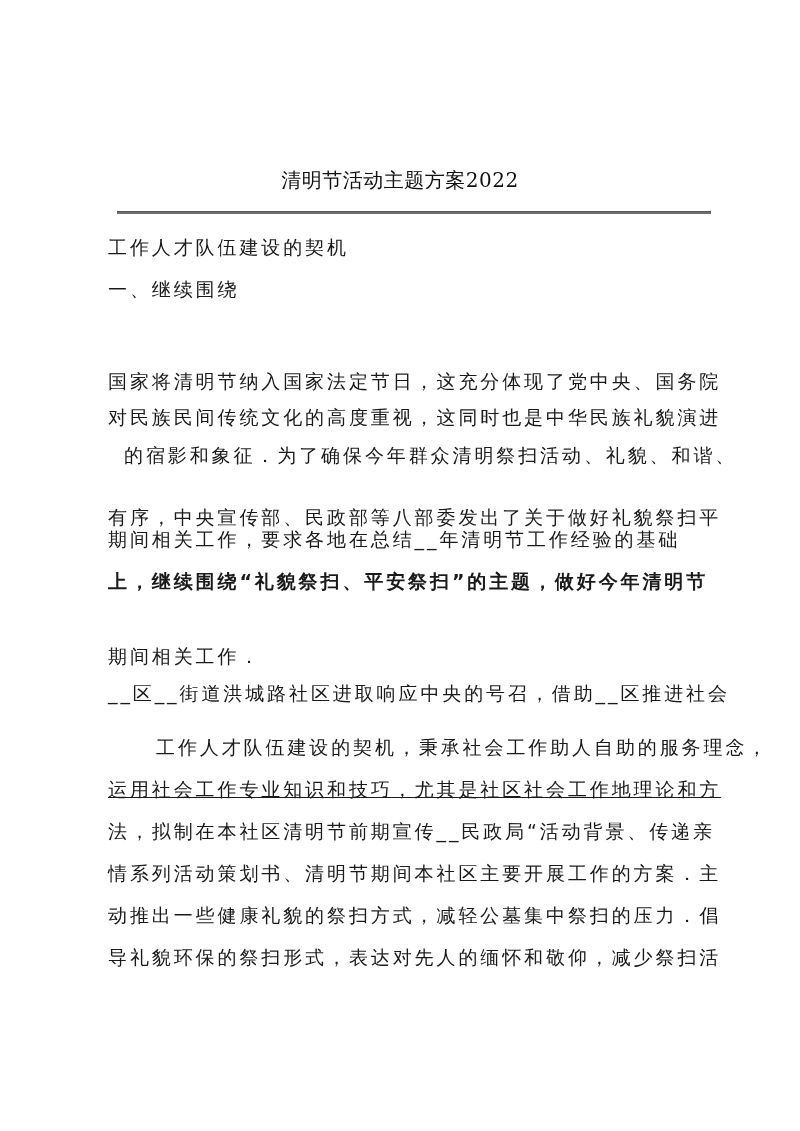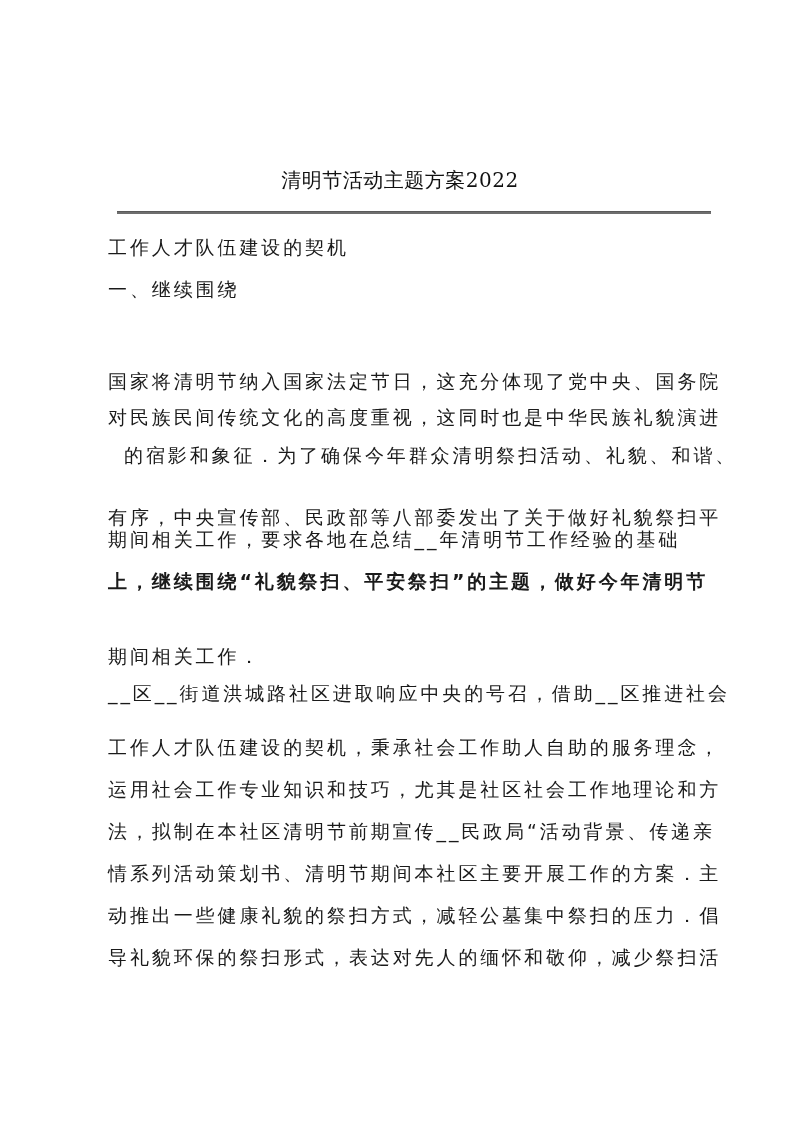--- a/index.html
+++ b/index.html
@@ -77,21 +77,21 @@
 
     <div class="line" style="top:366px;">国家将清明节纳入国家法定节日，这充分体现了党中央、国务院</div>
     <div class="line" style="top:402px;">对民族民间传统文化的高度重视，这同时也是中华民族礼貌演进</div>
     <div class="line" style="top:440px;margin-left:16px;">的宿影和象征．为了确保今年群众清明祭扫活动、礼貌、和谐、</div>
     <div class="line" style="top:502px;">有序，中央宣传部、民政部等八部委发出了关于做好礼貌祭扫平</div>
     <div class="line" style="top:524px;">期间相关工作，要求各地在总结__年清明节工作经验的基础</div>
     <div class="line" style="top:566px;font-weight:bold;">上，继续围绕“礼貌祭扫、平安祭扫”的主题，做好今年清明节</div>
     <div class="line" style="top:608px;margin-top:33px;">期间相关工作．</div>
 
     <div class="line" style="top:678px;">__区__街道洪城路社区进取响应中央的号召，借助__区推进社会</div>
-    <div class="line" style="top:732px;">工作人才队伍建设的契机，秉承社会工作助人自助的服务理念，</div>
-    <div class="line" style="top:774px;">运用社会工作专业知识和技巧，尤其是社区社会工作地理论和方</div>
+    <div class="line" style="top:732px;margin-left:48px;">工作人才队伍建设的契机，秉承社会工作助人自助的服务理念，</div>
+    <div class="line" style="top:774px;text-decoration:underline;">运用社会工作专业知识和技巧，尤其是社区社会工作地理论和方</div>
     <div class="line" style="top:816px;">法，拟制在本社区清明节前期宣传__民政局“活动背景、传递亲</div>
     <div class="line" style="top:858px;">情系列活动策划书、清明节期间本社区主要开展工作的方案．主</div>
     <div class="line" style="top:900px;text-align:right;">动推出一些健康礼貌的祭扫方式，减轻公墓集中祭扫的压力．倡</div>
     <div class="line" style="top:942px;">导礼貌环保的祭扫形式，表达对先人的缅怀和敬仰，减少祭扫活</div>
 
   </div>
 </div>
 
 </body></html>

